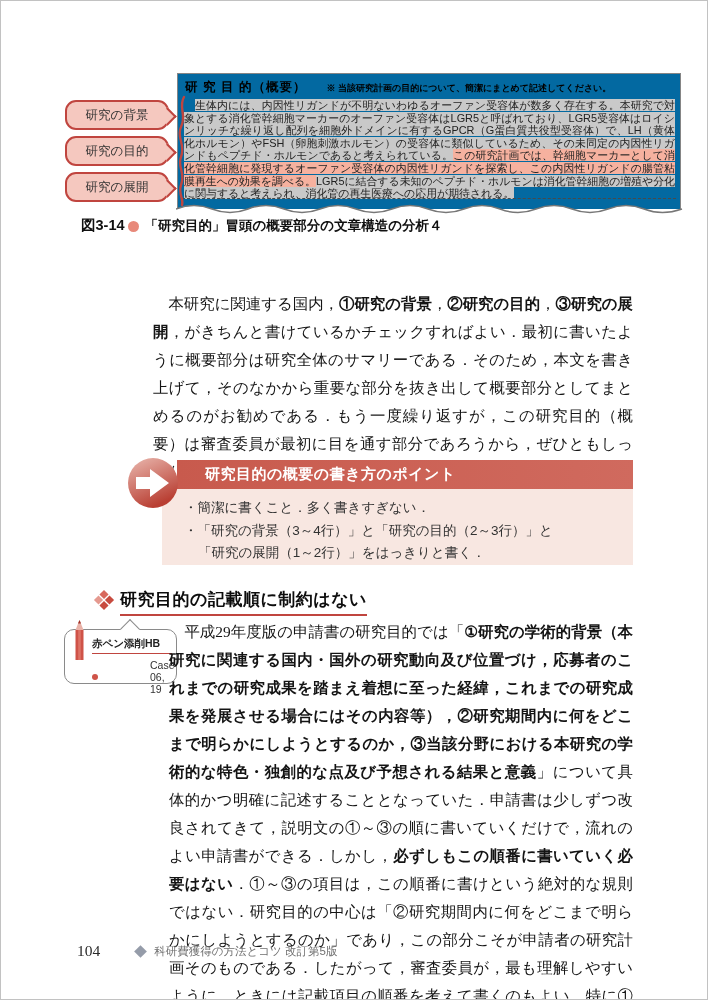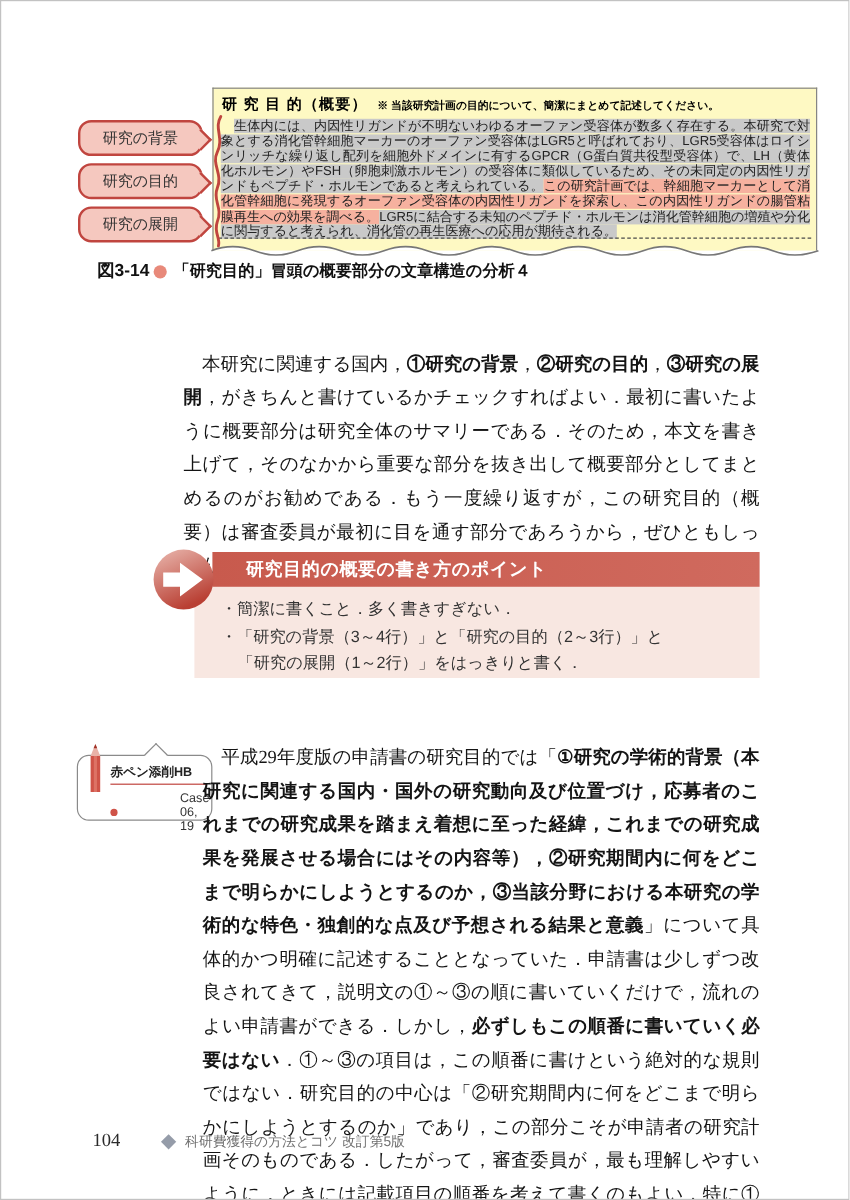--- a/index.html
+++ b/index.html
@@ -2,24 +2,24 @@
 <html><head>
 <meta charset="utf-8">
 <style>
   html,body{margin:0;padding:0;background:#fff;}
   .page{position:relative;width:708px;height:1000px;background:#ffffff;
         border:1px solid #c2c2c2;box-sizing:border-box;overflow:hidden;
         font-family:"Liberation Sans",sans-serif;color:#1c1c1c;}
 
   
   .formbox{position:absolute;left:176px;top:72px;width:504px;height:136px;
-           border:1.6px solid #858585;border-bottom:none;background:#fef9c3;box-sizing:border-box;}
+           border:1.6px solid #858585;border-bottom:none;background:#0369a1;box-sizing:border-box;}
   .form-header{display:flex;align-items:baseline;padding:5px 7px 1px 7px;white-space:nowrap;}
   .form-title{font-weight:bold;font-size:12.5px;letter-spacing:1px;color:#000;}
-  .form-note{font-weight:bold;font-size:9px;margin-left:8px;color:#000;}
+  .form-note{font-weight:bold;font-size:9px;margin-left:20px;color:#000;}
   .form-body{margin:2px 5px 0 6px;font-size:10.9px;line-height:12.6px;
              text-indent:11px;text-align:justify;color:#222;}
   .hl-gray{background:#c9c9c9;}
   .hl-pink{background:#f6b19f;}
   .form-dashed{position:absolute;left:4px;right:4px;bottom:10px;border-top:1.3px dashed #4a4a4a;}
   .form-wave{position:absolute;left:-2px;bottom:-9px;width:508px;height:18px;}
   .form-squiggle{position:absolute;left:-3px;top:21px;width:14px;height:112px;}
 
   
   .bubble{position:absolute;left:64px;width:104px;height:30px;background:#f5c8bf;
@@ -130,20 +130,29 @@
     <defs>
       <linearGradient id="ag" x1="0" y1="0" x2="0.45" y2="1">
         <stop offset="0" stop-color="#eab9b0"></stop>
         <stop offset="1" stop-color="#b93f33"></stop>
       </linearGradient>
     </defs>
     <circle cx="26" cy="26" r="25" fill="url(#ag)"></circle>
     <path d="M9,20 h14 v-8 l19,14 -19,14 v-8 h-14 z" fill="#ffffff"></path>
   </svg>
 
+  <div class="sec-head">
+    <svg class="sec-icon" viewBox="0 0 24 24">
+      <polygon points="12,1 17,6 12,11 7,6" fill="#d8685c"></polygon>
+      <polygon points="1,12 6,7 11,12 6,17" fill="#e5998f"></polygon>
+      <polygon points="13,12 18,7 23,12 18,17" fill="#c84b3f"></polygon>
+      <polygon points="12,13 17,18 12,23 7,18" fill="#c84b3f"></polygon>
+    </svg>
+    <span class="sec-title">研究目的の記載順に制約はない</span>
+  </div>
 
   <div class="sidenote">
     <svg class="sidenote-pencil" viewBox="0 0 15 44">
       <polygon points="7.5,1 11.5,11 3.5,11" fill="#e9b2a8"></polygon>
       <polygon points="7.5,1 9,4.5 6,4.5" fill="#a03228"></polygon>
       <rect x="3.5" y="11" width="8" height="30" fill="#cf5348"></rect>
       <rect x="6.2" y="11" width="2.6" height="30" fill="#dd7265"></rect>
     </svg>
     <div class="sidenote-text">
       <span class="sidenote-title">赤ペン添削HB</span>

